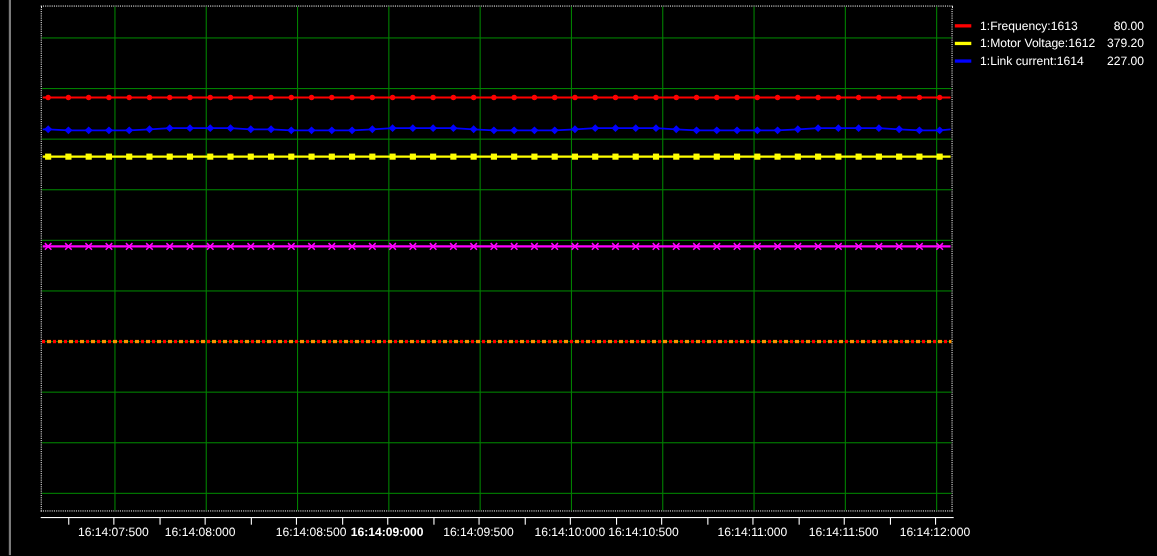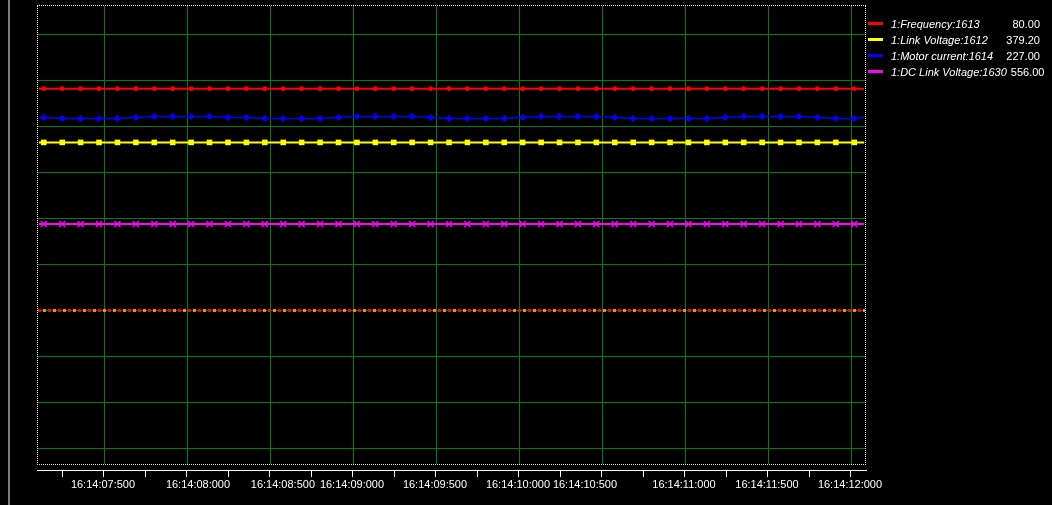--- a/index.html
+++ b/index.html
@@ -18,21 +18,21 @@
   .ref-line{position:absolute;left:0;width:100%;height:3px;}
   .axis-line{position:absolute;left:37px;top:470px;width:830px;height:1px;background:#fff;}
   .axis-tick{position:absolute;top:470px;width:1px;height:7px;background:#fff;}
   .axis-label{
     position:absolute;top:477px;width:92px;height:14px;text-align:center;
     font-size:11px;line-height:14px;color:#fff;white-space:nowrap;
   }
   .legend{position:absolute;left:868px;top:16px;width:172px;font-size:11px;}
   .legend-row{display:flex;align-items:center;height:15px;margin-bottom:1px;}
   .legend-swatch{width:15px;height:3px;margin-right:8px;flex:0 0 auto;}
-  .legend-label{flex:1 1 auto;white-space:nowrap;color:#fff;font-style:italic;}
+  .legend-label{flex:1 1 auto;white-space:nowrap;color:#fff;}
   .legend-value{flex:0 0 auto;text-align:right;color:#fff;padding-left:4px;}
 </style>
 </head>
 <body>
 
 <div class="screen">
   <div class="divider"></div>
   <div class="plot" id="plot">
       <div class="gridline-v" style="left: 66px; background: rgb(0, 128, 0);"></div>
       <div class="gridline-v" style="left: 149px; background: rgb(0, 128, 0);"></div>
@@ -266,45 +266,40 @@
       <div class="axis-tick" style="left: 518px; background: rgb(255, 255, 255);"></div>
       <div class="axis-tick" style="left: 559.5px; background: rgb(255, 255, 255);"></div>
       <div class="axis-tick" style="left: 601px; background: rgb(255, 255, 255);"></div>
       <div class="axis-tick" style="left: 642.5px; background: rgb(255, 255, 255);"></div>
       <div class="axis-tick" style="left: 684px; background: rgb(255, 255, 255);"></div>
       <div class="axis-tick" style="left: 725.5px; background: rgb(255, 255, 255);"></div>
       <div class="axis-tick" style="left: 767px; background: rgb(255, 255, 255);"></div>
       <div class="axis-tick" style="left: 808.5px; background: rgb(255, 255, 255);"></div>
       <div class="axis-tick" style="left: 850px; background: rgb(255, 255, 255);"></div>
       <div class="axis-label" style="left: 57px;">16:14:07:500</div>
-      <div class="axis-label" style="left: 152px; text-align: center;">16:14:08:000</div>
+      <div class="axis-label" style="left: 136px; text-align: center;">16:14:08:000</div>
       <div class="axis-label" style="left: 223px; text-align: right;">16:14:08:500</div>
-      <div class="axis-label" style="left: 306px;">16:14:09:000</div>
+      <div class="axis-label" style="left: 306px; font-weight: bold;">16:14:09:000</div>
       <div class="axis-label" style="left: 389px;">16:14:09:500</div>
       <div class="axis-label" style="left: 472px;">16:14:10:000</div>
       <div class="axis-label" style="left: 539px;">16:14:10:500</div>
       <div class="axis-label" style="left: 638px;">16:14:11:000</div>
       <div class="axis-label" style="left: 721px;">16:14:11:500</div>
       <div class="axis-label" style="left: 804px;">16:14:12:000</div>
     </div>
   <div class="legend" id="legend">
       <div class="legend-row">
         <div class="legend-swatch" style="background: rgb(255, 0, 0);"></div>
         <span class="legend-label">1:Frequency:1613</span>
         <span class="legend-value">80.00</span>
       </div>
       <div class="legend-row">
         <div class="legend-swatch" style="background: rgb(255, 255, 0);"></div>
-        <span class="legend-label">1:Link Voltage:1612</span>
+        <span class="legend-label">1:Motor Voltage:1612</span>
         <span class="legend-value">379.20</span>
       </div>
       <div class="legend-row">
         <div class="legend-swatch" style="background: rgb(0, 0, 255);"></div>
-        <span class="legend-label">1:Motor current:1614</span>
+        <span class="legend-label">1:Link current:1614</span>
         <span class="legend-value">227.00</span>
-      </div>
-      <div class="legend-row">
-        <div class="legend-swatch" style="background: rgb(255, 0, 255);"></div>
-        <span class="legend-label">1:DC Link Voltage:1630</span>
-        <span class="legend-value">556.00</span>
       </div>
     </div>
 </div>
 
 </body></html>

